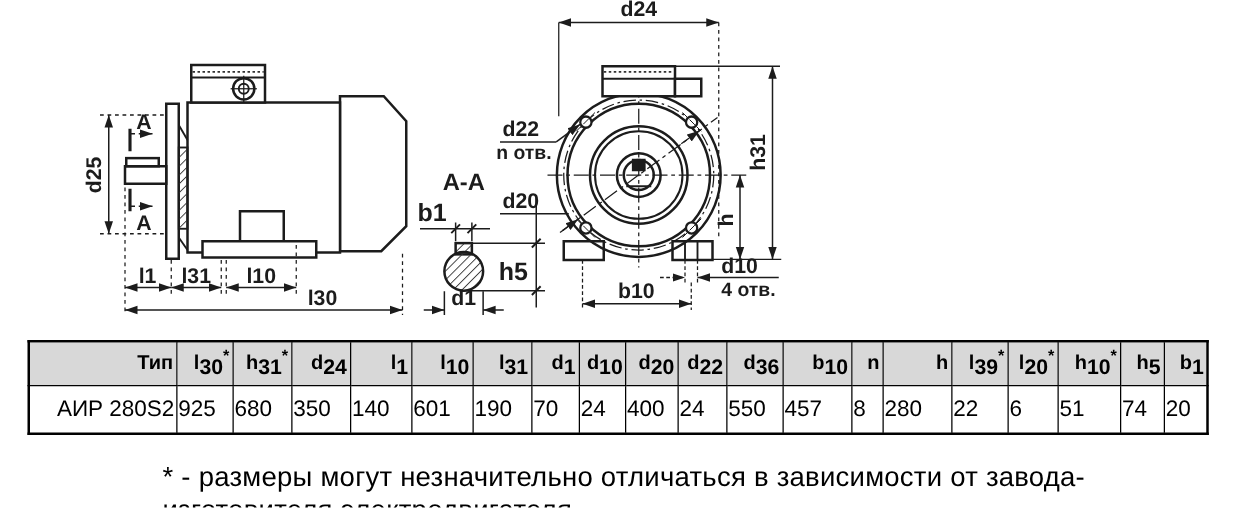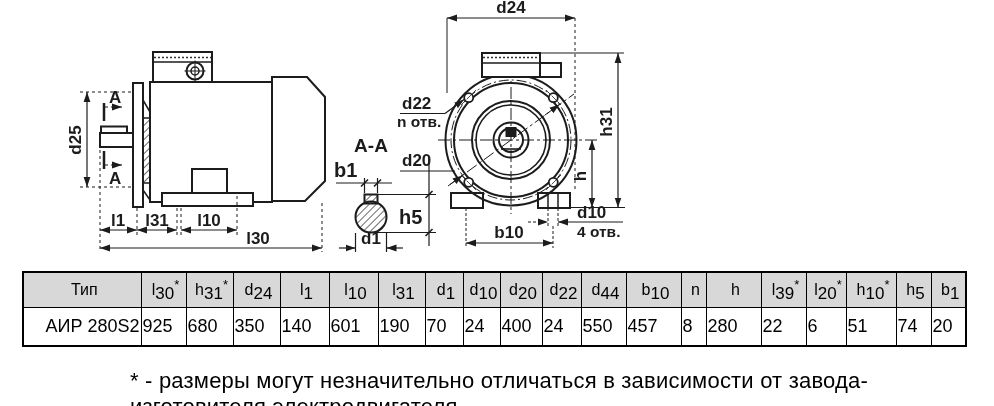--- a/index.html
+++ b/index.html
@@ -14,21 +14,21 @@
   .dim-lg{font-weight:bold;font-size:20px;}
   .sec-title{font-weight:bold;font-size:19px;}
 
   .table-wrap{margin:7px 0 0 22px;}
   table{
     border-collapse:collapse;table-layout:fixed;width:943px;
     border:2px solid #000;
   }
   th,td{border:1.6px solid #000;white-space:nowrap;overflow:hidden;}
   th{
-    background:#d8d8d8;text-align:center;font-weight:normal;
+    background:#d8d8d8;text-align:right;font-weight:bold;
     font-size:16px;padding:8px 2px 8px 6px;
   }
   td{font-size:18px;text-align:left;padding:8px 1px;}
   td.type-cell{text-align:right;padding-left:7px;}
   sub{font-size:17px;line-height:0;}
   sup.star{font-size:13px;line-height:0;}
   .footnote{margin:21px 0 0 130px;font-size:22px;letter-spacing:0.2px;}
 </style>
 </head>
 <body>
@@ -241,21 +241,21 @@
           <th>l<sub>30</sub><sup class="star">*</sup></th>
           <th>h<sub>31</sub><sup class="star">*</sup></th>
           <th>d<sub>24</sub></th>
           <th>l<sub>1</sub></th>
           <th>l<sub>10</sub></th>
           <th>l<sub>31</sub></th>
           <th>d<sub>1</sub></th>
           <th>d<sub>10</sub></th>
           <th>d<sub>20</sub></th>
           <th>d<sub>22</sub></th>
-          <th>d<sub>44</sub></th>
+          <th>d<sub>36</sub></th>
           <th>b<sub>10</sub></th>
           <th>n</th>
           <th>h</th>
           <th>l<sub>39</sub><sup class="star">*</sup></th>
           <th>l<sub>20</sub><sup class="star">*</sup></th>
           <th>h<sub>10</sub><sup class="star">*</sup></th>
           <th>h<sub>5</sub></th>
           <th>b<sub>1</sub></th>
         </tr>
       </thead>

